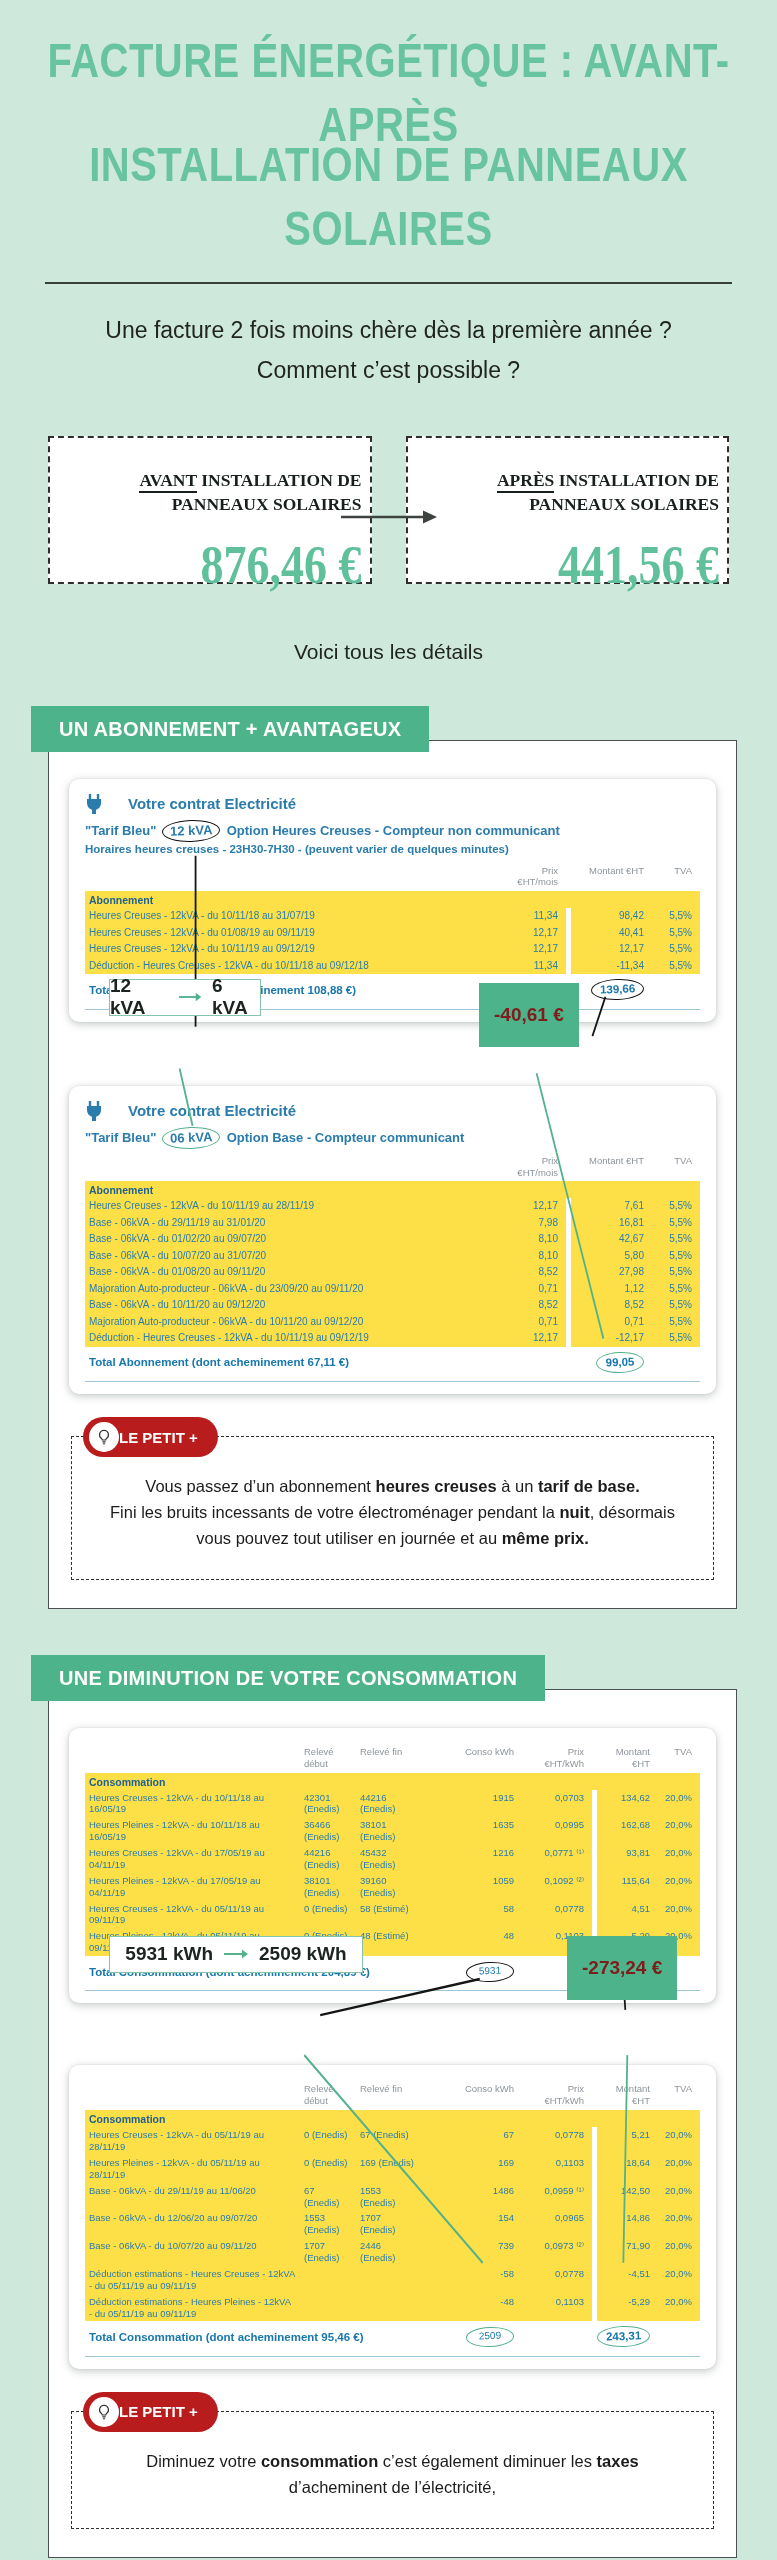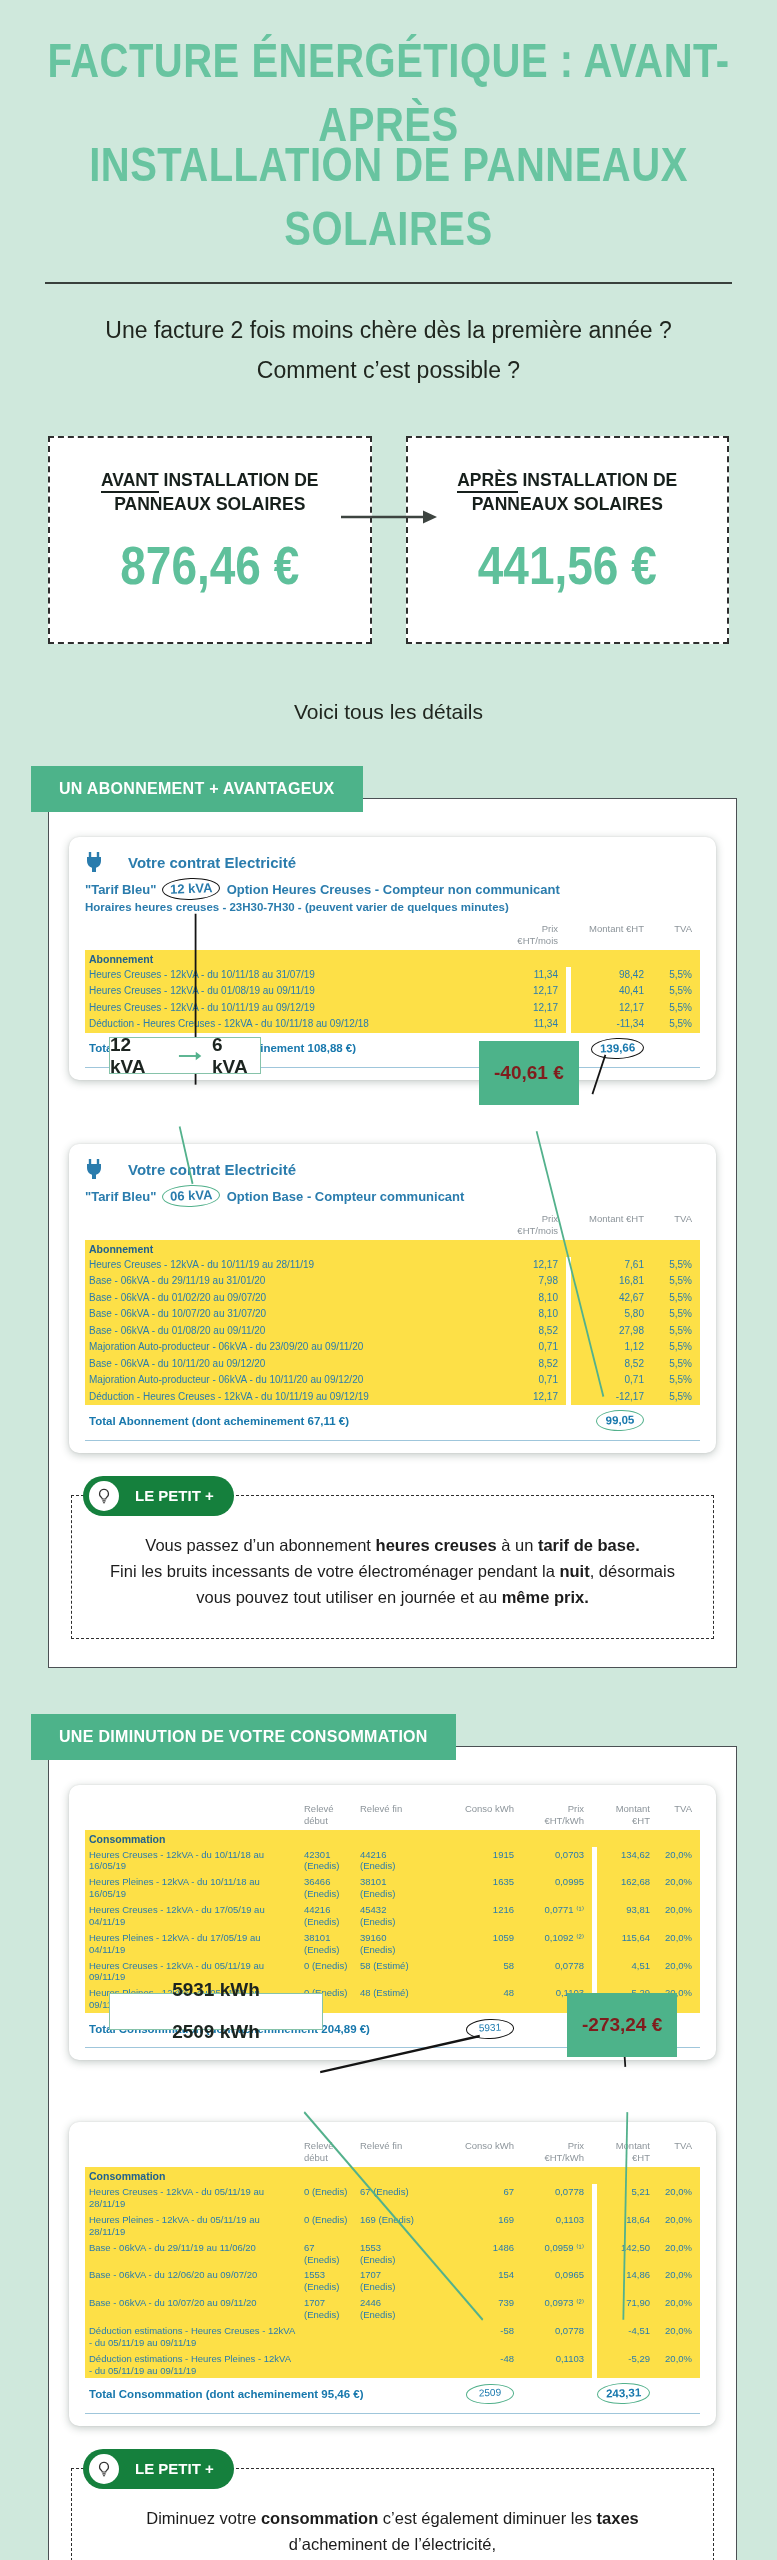--- a/index.html
+++ b/index.html
@@ -10,31 +10,31 @@
   }
   .wrap{width:777px; overflow:hidden; position:relative;}
 
   
   .hero{padding-top:40px; text-align:center;}
   .title-line{display:block; color:#68c4a0; font-weight:bold; font-size:40px; line-height:52px; letter-spacing:.5px; transform:scaleY(1.22); transform-origin:center;}
   .divider{border:none; border-top:2px solid #39403c; margin:34px 45px 26px;}
   .subtitle{font-size:23px; line-height:40px; color:#20261f; text-align:center;}
 
   .compare{position:relative; display:flex; gap:34px; margin:46px 48px 0;}
-  .cmp-box{flex:1; background:#fff; border:2px dashed #2e2e2e; text-align:center; padding:30px 8px 26px; height:208px; box-sizing:border-box;}
+  .cmp-box{flex:1; background:#fff; border:2px dashed #2e2e2e; text-align:right; padding:30px 8px 26px; height:148px; box-sizing:border-box;font-family:Liberation Serif, serif;}
   .cmp-label{font-size:17.5px; font-weight:bold; color:#17201c; line-height:24px;}
   .u{border-bottom:2.2px solid #17201c; padding-bottom:1px;}
   .cmp-amount{margin-top:22px; font-size:46px; font-weight:bold; color:#5fc09b; transform:scaleY(1.18); transform-origin:center;}
   .cmp-arrow{position:absolute; left:50%; top:72px; transform:translateX(-50%); z-index:3;}
 
   .details-heading{margin:56px 0 42px; text-align:center; font-size:21px; color:#20261f;}
 
   
   .section{margin-top:0;}
-  .pill{position:relative; z-index:4; margin-left:31px; margin-bottom:-22px; display:inline-flex; align-items:center; height:46px; padding:0 28px; background:#4db38a; color:#fff; font-weight:bold; font-size:16px; letter-spacing:.3px;}
+  .pill{position:relative; z-index:4; margin-left:31px; margin-bottom:-22px; display:inline-flex; align-items:center; height:46px; padding:0 28px; background:#4db38a; color:#fff; font-weight:bold; font-size:20px; letter-spacing:.3px;}
   .sec-body{position:relative; margin:0 40px 46px 48px; border:1.6px solid #4b5054; background:#fff; padding:38px 20px 24px; box-sizing:border-box;}
 
   .invoice-card{position:relative; z-index:1; background:#fff; border-radius:10px; box-shadow:0 2px 9px rgba(35,60,52,.28), 0 0 2px rgba(0,0,0,.10); padding:12px 16px 12px;}
   .card-gap{margin-top:64px;}
   .card-gap2{margin-top:62px;}
 
   .card-head{display:flex; align-items:center; gap:25px; height:26px;}
   .card-title{color:#2a7cad; font-weight:bold; font-size:15px;}
   .tarif-line{margin-top:3px; color:#2a7cad; font-weight:bold; font-size:13px; display:flex; align-items:center; gap:6px; height:22px;}
   .horaires{margin-top:1px; color:#2a7cad; font-weight:bold; font-size:11.5px; height:16px;}
@@ -60,26 +60,26 @@
   .circ{display:inline-block; min-width:30px; text-align:center; border:1.8px solid #141414; border-radius:50%; padding:2px 8px 3px; transform:rotate(-2deg);}
   .circ.g{border-color:#53b18c;}
   .endline{border-bottom:1.5px solid #9fc6db; margin-top:6px;}
 
   
   .overlay{position:absolute; inset:0; width:100%; height:100%; z-index:5; pointer-events:none;}
   .annbox{position:absolute; z-index:6; background:#fff; border:1.6px solid #86c3aa; display:flex; align-items:center; justify-content:center; gap:10px; font-size:19px; font-weight:bold; color:#1c2420; box-sizing:border-box;}
   .abadge{position:absolute; z-index:6; background:#4db38a; color:#7f1d1d; font-weight:bold; font-size:19px; padding:21px 15px;}
   #kvabox{left:60px; top:238px; width:152px; height:37px;}
   #badge1{left:430px; top:242px;}
-  #kwhbox{left:60px; top:246px; width:214px; height:37px;flex-direction:column;}
+  #kwhbox{left:60px; top:246px; width:254px; height:37px;}
   #badge2{left:518px; top:246px;}
 
   
   .lepetit{position:relative; margin:42px 2px 4px;}
-  .lp-pill{position:absolute; top:-19px; left:12px; z-index:3; display:flex; align-items:center; gap:16px; background:#15803d; border-radius:24px; padding:5px 20px 5px 6px; color:#fff; font-weight:bold; font-size:15px;}
+  .lp-pill{position:absolute; top:-19px; left:12px; z-index:3; display:flex; align-items:center; gap:0; background:#b91c1c; border-radius:24px; padding:5px 20px 5px 6px; color:#fff; font-weight:bold; font-size:15px;}
   .lp-bulb{width:30px; height:30px; background:#fff; border-radius:50%; display:flex; align-items:center; justify-content:center;}
   .lp-box{border:1.8px dashed #2e2e2e; padding:36px 26px 28px; text-align:center; font-size:16.5px; color:#1c1c1c;}
   .lp-line{line-height:26px;}
   .b{font-weight:bold;}
 </style>
 </head>
 <body>
 
 <div class="wrap">
 

